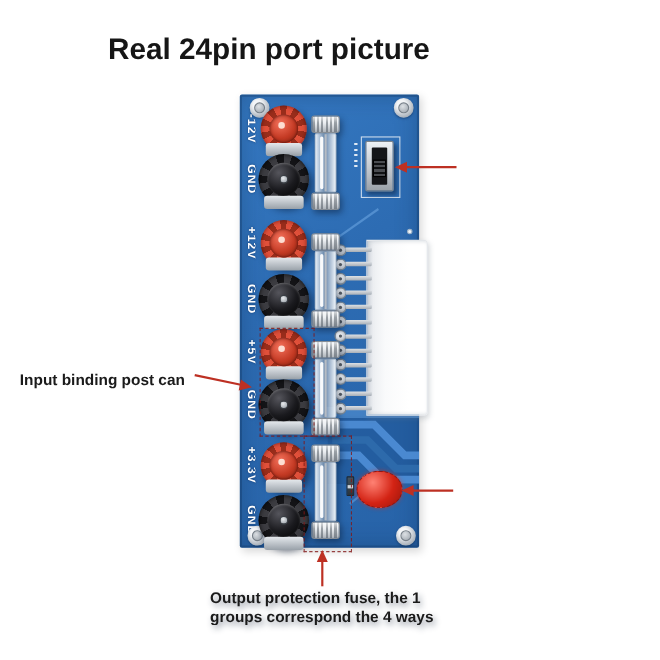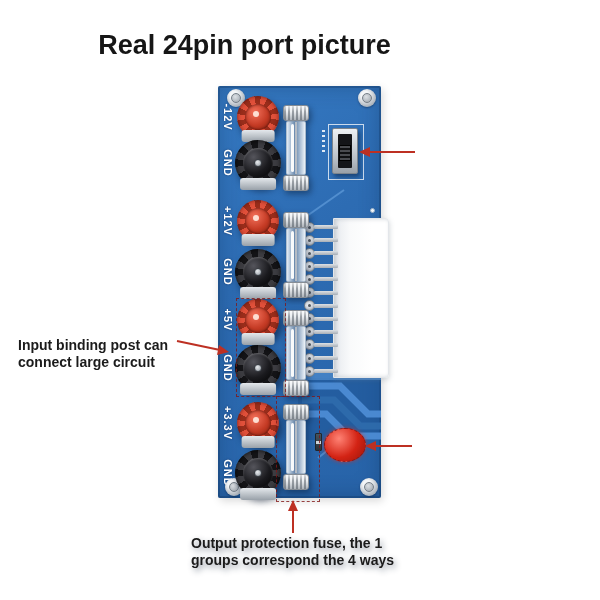--- a/index.html
+++ b/index.html
@@ -284,21 +284,20 @@
       <line x1="412" y1="446" x2="374" y2="446"></line>
       <polygon points="365,446 376,441 376,451" stroke="none"></polygon>
       <line x1="293" y1="533" x2="293" y2="509"></line>
       <polygon points="293,500 288,511 298,511" stroke="none"></polygon>
     </g>
   </svg>
 
 
   <div class="callout input">
     <div>Input binding post can</div>
-    <div>connect large circuit</div>
   </div>
 
 
   <div class="callout fuse">
     <div>Output protection fuse, the 1</div>
     <div>groups correspond the 4 ways</div>
   </div>
 
 </div>
 

